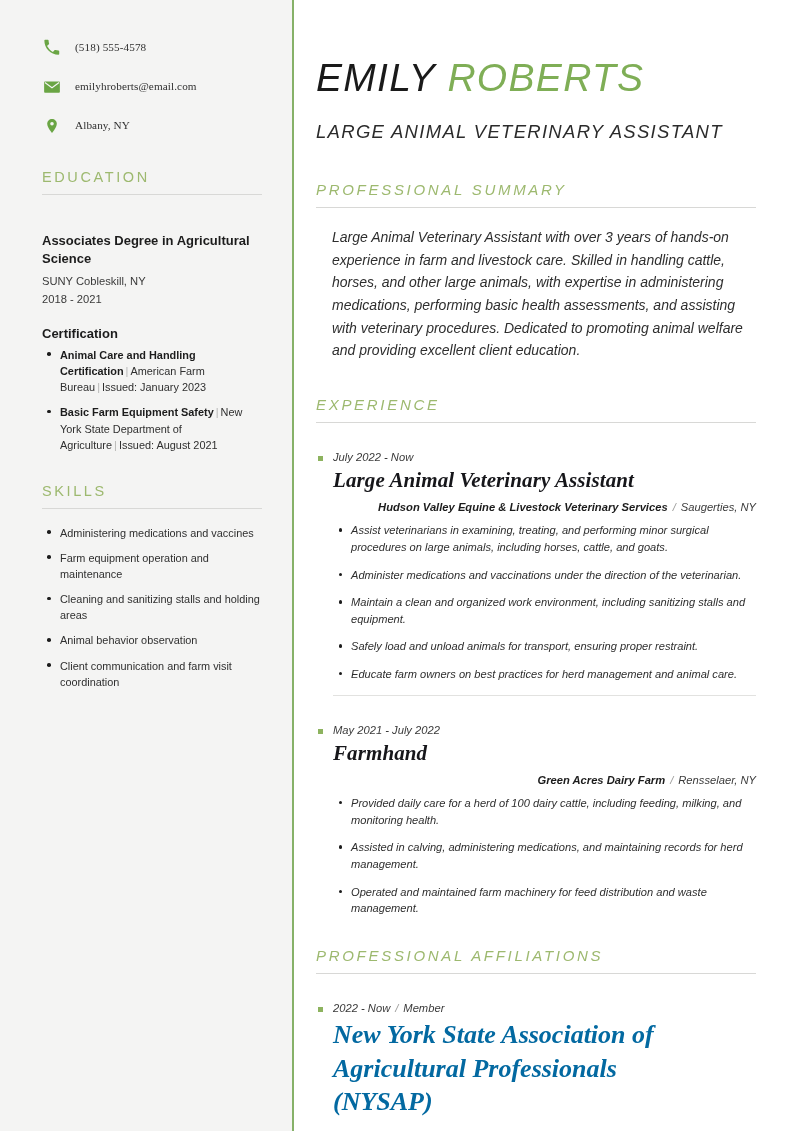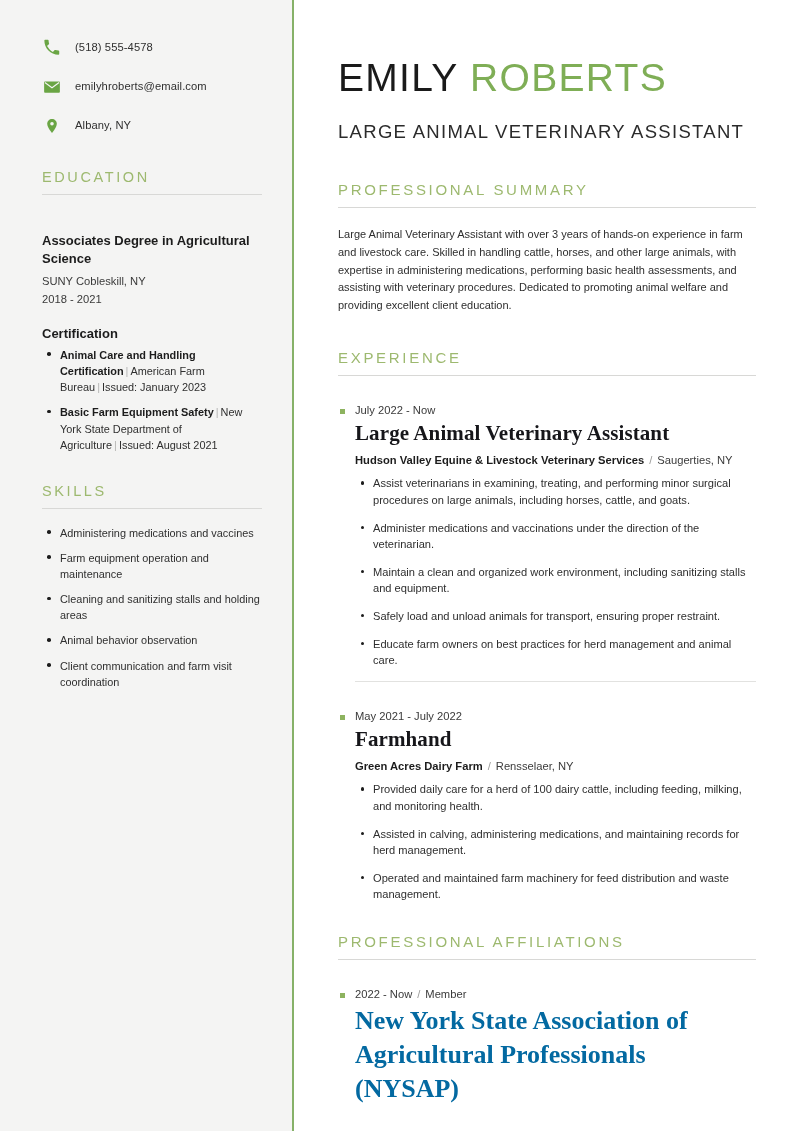--- a/index.html
+++ b/index.html
@@ -32,20 +32,21 @@
     box-sizing: border-box;
     padding: 38px 30px 20px 42px;
   }
   .contact-list {
     margin: 0 0 34px 0;
   }
   .contact-row {
     display: flex;
     align-items: center;
     margin-bottom: 20px;
+    font-family: Liberation Serif, serif;
   }
   .contact-icon {
     width: 19px;
     min-width: 19px;
     height: 19px;
     margin-right: 14px;
     display: flex;
     align-items: center;
     justify-content: center;
   }
@@ -116,22 +117,23 @@
   }
   .cert-name { font-weight: bold; color: #1c1c1c; }
   .sep { color: #b6b6b4; padding: 0 2px; }
 
   .skills-list li { margin-bottom: 11px; }
 
   
   .main {
     flex: 1;
     box-sizing: border-box;
-    padding: 58px 44px 20px 44px;
+    padding: 58px 44px 20px 22px;
     background: #ffffff;
+    font-style: italic;
   }
   .name {
     font-size: 39px;
     font-weight: 400;
     letter-spacing: 1.3px;
     line-height: 1.05;
     margin: 0 0 22px 0;
     white-space: nowrap;
   }
   .name .first { color: #1a1a1a; }
@@ -151,24 +153,24 @@
     font-weight: 400;
     text-transform: uppercase;
     margin: 0 0 9px 0;
   }
   .main-rule {
     height: 1px;
     background: #d8d8d6;
     margin-bottom: 18px;
   }
   .summary-text {
-    font-size: 11px;
+    font-size: 14px;
     color: #2e2e2e;
     line-height: 1.62;
-    margin: 0 0 34px 0;
+    margin: 0 0 34px 16px;
   }
 
   .entry { margin-bottom: 6px; margin-top: 28px; }
   .entry-date {
     position: relative;
     font-size: 11.2px;
     color: #3a3a3a;
     padding-left: 17px;
     margin-bottom: 4px;
   }
@@ -187,20 +189,21 @@
     font-weight: bold;
     color: #16161a;
     line-height: 1.25;
     margin: 0 0 8px 17px;
     letter-spacing: 0.1px;
   }
   .entry-meta {
     font-size: 11.2px;
     margin: 0 0 9px 17px;
     color: #3a3a3a;
+    text-align: right;
   }
   .entry-company { font-weight: bold; color: #1c1c1c; }
   .entry-slash { color: #9a9a98; padding: 0 5px; }
 
   ul.entry-bullets {
     margin: 0 0 0 17px;
     padding: 0 0 0 18px;
     list-style: none;
   }
   ul.entry-bullets li {

